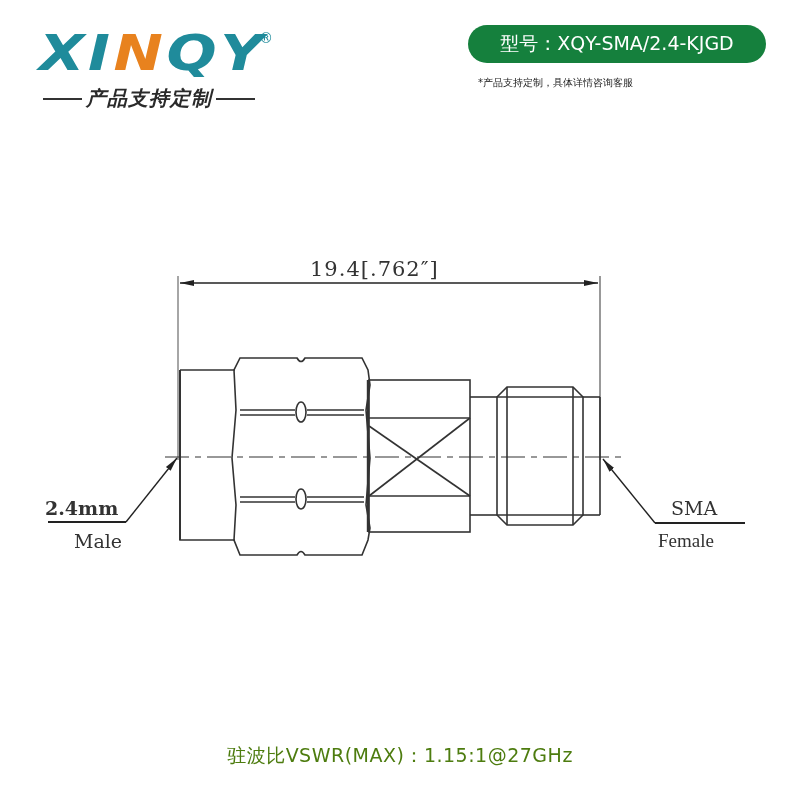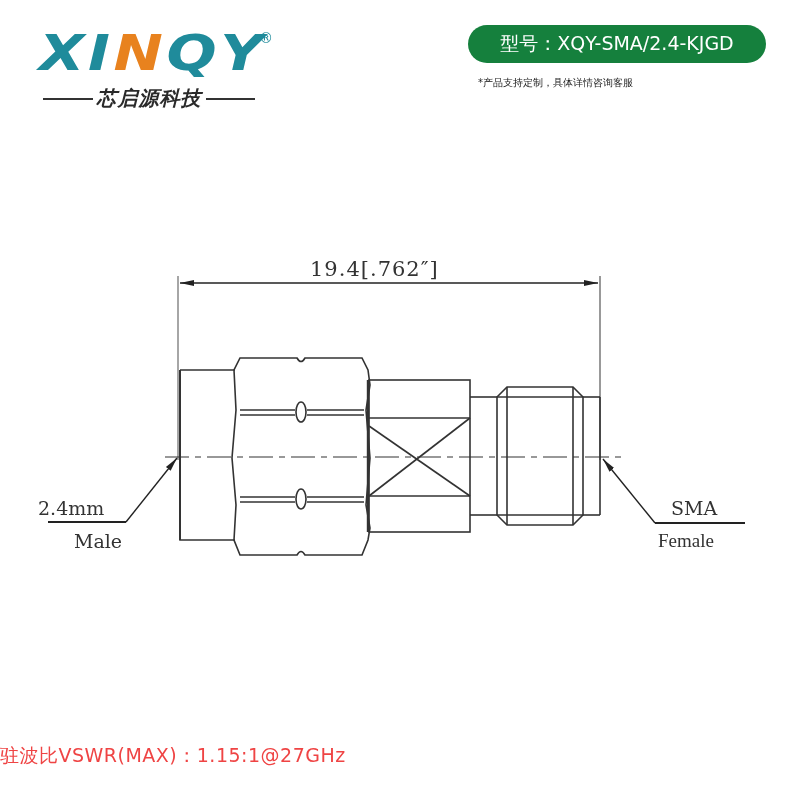--- a/index.html
+++ b/index.html
@@ -13,31 +13,31 @@
   .logo-sub .line { flex: 1; height: 2px; background: #333; margin: 0 4px; }
   .logo-sub .cn { font-size: 20px; color: #2a2a2a; letter-spacing: 1px; font-weight: bold; }
 
   .model-pill { position: absolute; left: 468px; top: 25px; width: 298px; height: 38px; background: #15803d; border-radius: 19px; display: flex; align-items: center; justify-content: center; color: #fff; font-size: 19px; }
   .custom-note { position: absolute; left: 478px; top: 76px; font-size: 10px; color: #222; }
 
   .drawing { position: absolute; left: 0; top: 0; width: 800px; height: 800px; }
   .dim-text { position: absolute; left: 310px; top: 251px; font-family: "DejaVu Serif", serif; font-size: 21px; color: #333; letter-spacing: 1px; margin-top: 6px; }
   .callout-text { position: absolute; font-family: "DejaVu Serif", serif; font-size: 19px; color: #333; }
 
-  .footer-spec { position: absolute; left: 0; top: 743px; width: 800px; text-align: left; font-size: 19px; color: #ef4444; letter-spacing: 0.5px; }
+  .footer-spec { position: absolute; left: 0; top: 743px; width: 800px; text-align: center; font-size: 19px; color: #4d7c0f; letter-spacing: 0.5px; }
 </style>
 </head>
 <body>
 
 <div class="logo">
   <div class="logo-word"><span>XI</span><span class="accent">N</span><span>QY</span></div>
   <div class="logo-reg">®</div>
   <div class="logo-sub">
     <span class="line"></span>
-    <span class="cn">芯启源科技</span>
+    <span class="cn">产品支持定制</span>
     <span class="line"></span>
   </div>
 </div>
 
 <div class="model-pill">型号：XQY-SMA/2.4-KJGD</div>
 <div class="custom-note">*产品支持定制，具体详情咨询客服</div>
 
 <svg class="drawing" viewBox="0 0 800 800" xmlns="http://www.w3.org/2000/svg">
   <defs>
     <marker id="arrowL" markerWidth="14" markerHeight="8" refX="0" refY="4" orient="auto" markerUnits="userSpaceOnUse">
@@ -94,19 +94,19 @@
     <line x1="48" y1="522" x2="126" y2="522" stroke="#222" stroke-width="1.8"></line>
     <line x1="126" y1="522" x2="177" y2="458" stroke="#222" stroke-width="1.4" marker-end="url(#arrowR)"></line>
 
     <line x1="655" y1="523" x2="745" y2="523" stroke="#222" stroke-width="1.8"></line>
     <line x1="655" y1="523" x2="603" y2="459" stroke="#222" stroke-width="1.4" marker-end="url(#arrowR)"></line>
   </g>
 </svg>
 
 <div class="dim-text">19.4[.762″]</div>
 
-<div class="callout-text" style="left:38px; top:497px;">2.4mm</div>
+<div class="callout-text" style="left:45px; top:497px;font-weight:bold;">2.4mm</div>
 <div class="callout-text" style="left:74px; top:530px;">Male</div>
 
 <div class="callout-text" style="left:671px; top:497px;">SMA</div>
 <div class="callout-text" style="left:658px; top:530px;font-family:Liberation Serif, serif;">Female</div>
 
 <div class="footer-spec">驻波比VSWR(MAX)：1.15:1@27GHz</div>
 
 </body></html>

